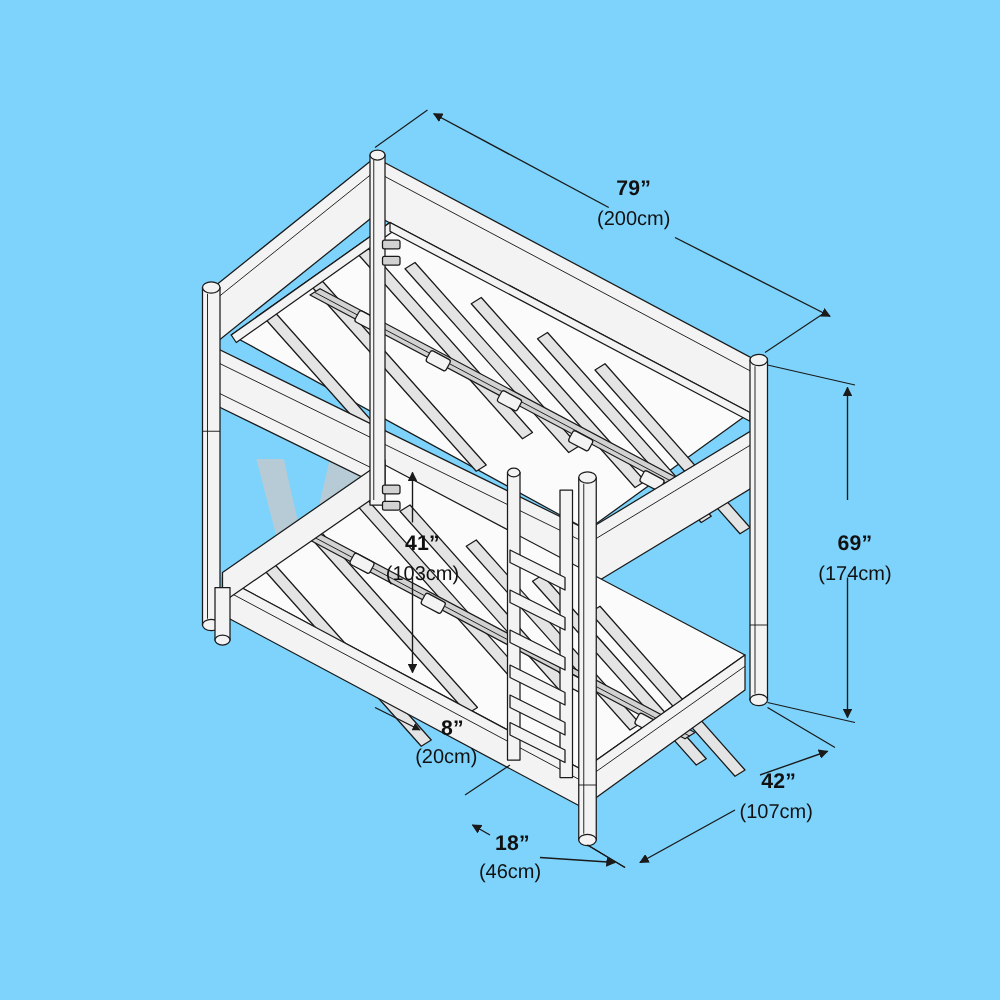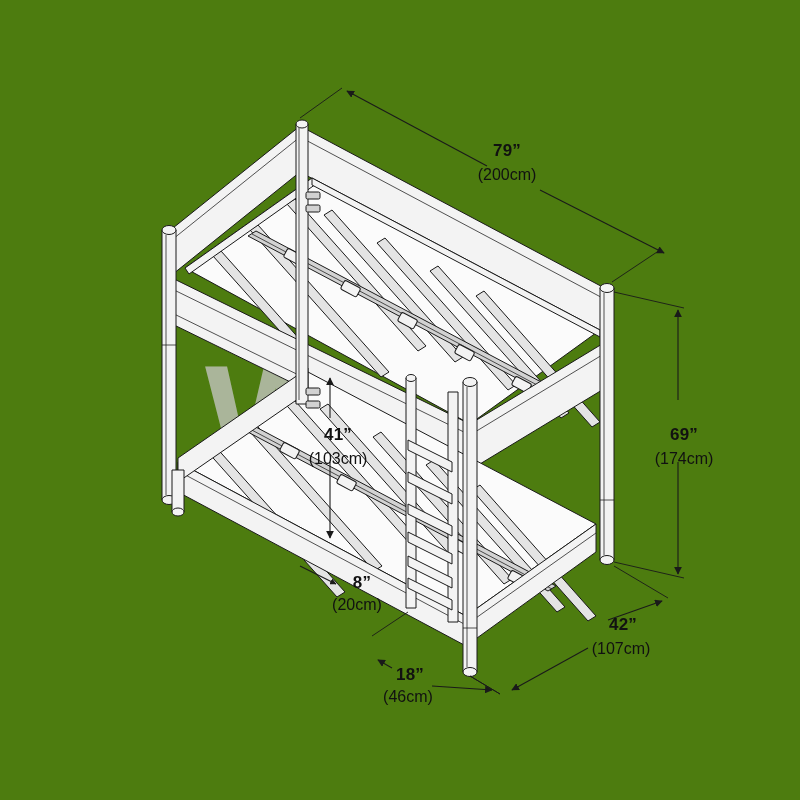--- a/index.html
+++ b/index.html
@@ -10,21 +10,21 @@
   body {
     width: 800px;
     height: 800px;
     font-family: "Liberation Sans", sans-serif;
     overflow: hidden;
   }
   #canvas-wrap {
     position: relative;
     width: 800px;
     height: 800px;
-    background: #4d7c0f;
+    background: #7dd3fc;
   }
   svg#drawing {
     position: absolute;
     top: 0;
     left: 0;
     width: 800px;
     height: 800px;
     display: block;
   }
   .dim-text {

